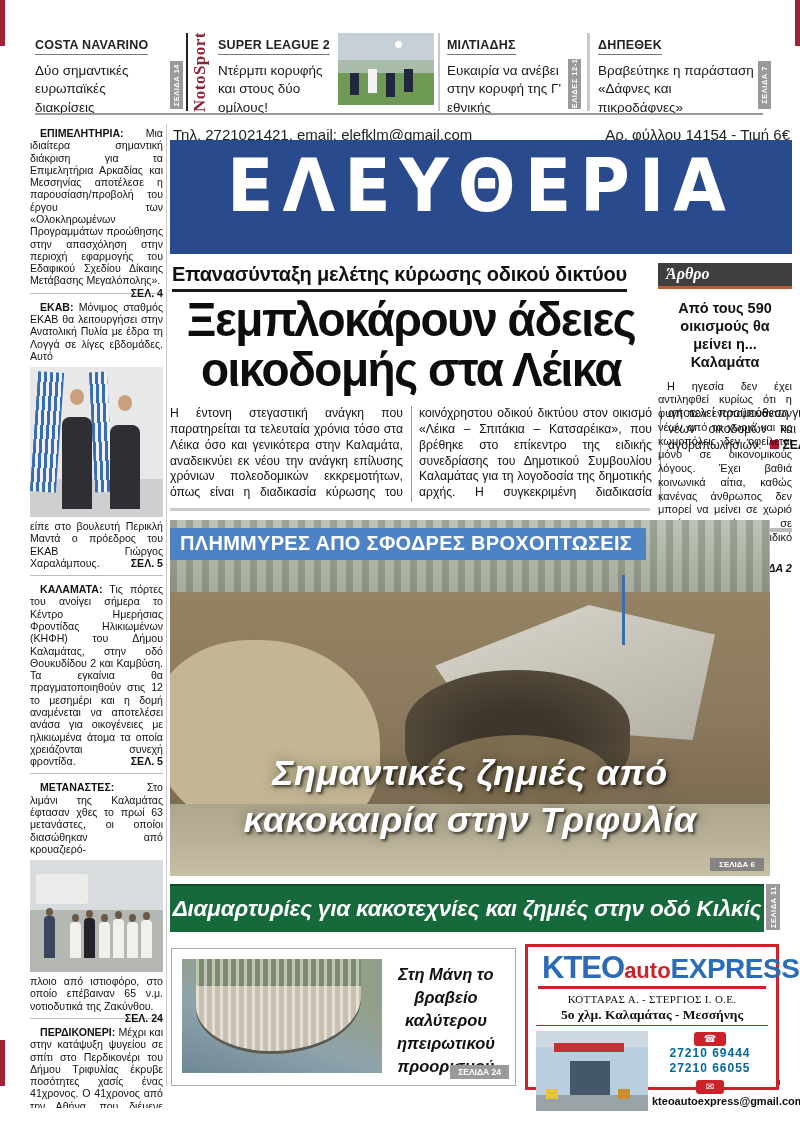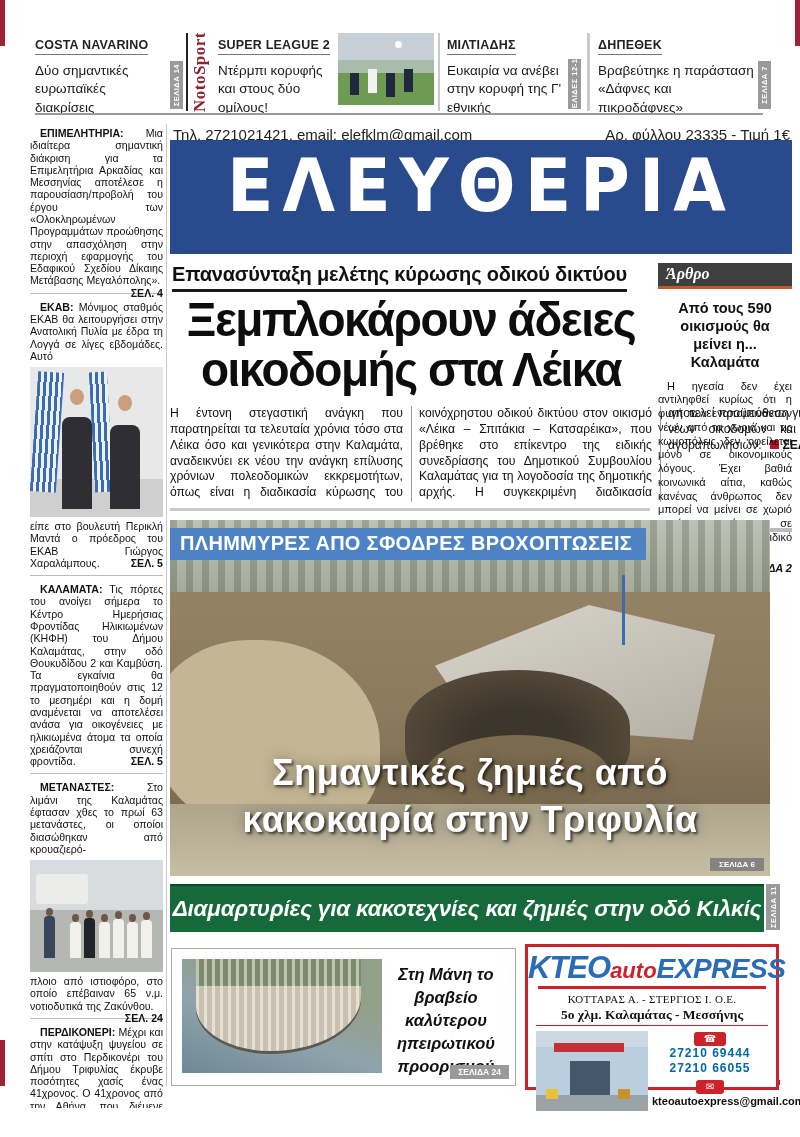--- a/index.html
+++ b/index.html
@@ -77,42 +77,42 @@
      clip-path:polygon(0 45%,55% 0,100% 22%,92% 100%,14% 88%);box-shadow:0 6px 10px rgba(0,0,0,.35);}
   .fp-ravine{left:235px;top:150px;width:225px;height:135px;background:radial-gradient(#3d362b 30%,#5c5140 90%);
      border-radius:50% / 42%;}
   .fp-pool{left:255px;top:215px;width:185px;height:80px;background:#7b6b4f;border-radius:50%;}
   .fp-track{left:0;right:0;bottom:0;height:72px;background:linear-gradient(180deg,#ada58c,#c7bfa4);}
   .fp-pole{left:452px;top:55px;width:3px;height:70px;background:#3a6db0;}
   .flood-banner{position:absolute;left:0;top:8px;background:#4d82c4;color:#fff;font-weight:bold;
                 font-size:20px;padding:4px 14px 5px 10px;letter-spacing:.3px;}
   .flood-head{position:absolute;left:0;right:0;top:230px;text-align:center;color:#fff;font-weight:800;
               font-size:36px;line-height:1.3;letter-spacing:.5px;
-              text-shadow:2px 2px 3px rgba(0,0,0,.65),0 0 14px rgba(0,0,0,.35);}
+              text-shadow:2px 2px 3px rgba(0,0,0,.65),0 0 14px rgba(0,0,0,.35);font-style:italic;}
   .flood-page{position:absolute;right:6px;bottom:5px;background:rgba(125,125,125,.9);color:#fff;
               font-size:8px;font-weight:bold;padding:2px 9px;}
   
   .green-banner{background:#15693a;color:#fff;display:flex;align-items:center;justify-content:center;
                 font-weight:bold;font-style:italic;font-size:22.5px;letter-spacing:-.2px;
                 border-top:2px solid #0d4b28;}
   
   .mani-box{border:1.5px solid #aaa;background:#fff;}
   .mani-photo{position:absolute;left:10px;top:10px;width:200px;height:114px;overflow:hidden;
      background:linear-gradient(200deg,#93a089 0 30%,#8fa3ac 60%,#6e8894 100%);}
   .mani-photo .land{position:absolute;left:14px;top:-8px;width:165px;height:100px;border-radius:0 0 55% 45%;
      background:linear-gradient(180deg,#7d8a6b 0 35%,#c9c0ae 35% 100%),
        repeating-linear-gradient(90deg,rgba(255,255,255,.5) 0 3px,rgba(0,0,0,0) 3px 8px);
      background-blend-mode:overlay;box-shadow:0 3px 0 #5a5a52;}
   .mani-text{position:absolute;right:8px;top:14px;width:122px;text-align:center;font-style:italic;
              font-weight:600;font-size:16.5px;line-height:1.4;color:#111;}
   .mani-page{position:absolute;right:6px;bottom:6px;background:#9a9a9a;color:#fff;font-size:8.5px;
              font-weight:bold;padding:2px 8px;}
   
   .kteo{border:3px solid #cc2229;background:#fff;text-align:center;}
-  .kteo-brand{font-style:italic;font-weight:900;margin-top:5px;line-height:1;}
+  .kteo-brand{font-weight:900;margin-top:5px;line-height:1;padding-left:14px;}
   .kteo-brand .b1{color:#2b6cb8;font-size:31px;letter-spacing:-1px;}
   .kteo-brand .b2{color:#cc2229;font-size:22px;}
   .kteo-brand .b3{color:#2b6cb8;font-size:28px;letter-spacing:-.5px;}
   .kteo-underline{height:3px;background:#cc2229;margin:3px 10px 4px 10px;}
   .kteo-company{font-family:"Liberation Serif",serif;font-weight:normal;font-size:11px;letter-spacing:.3px;}
   .kteo-address{font-family:"Liberation Serif",serif;font-weight:bold;font-size:13.5px;margin-top:2px;}
   .kteo-bottom{position:absolute;left:8px;right:8px;bottom:8px;top:78px;border-top:1.5px solid #cc2229;}
   .kteo-photo{position:absolute;left:0;top:5px;width:112px;height:80px;overflow:hidden;
      background:linear-gradient(180deg,#cdd9e2 0 20%,#b9cede 20% 80%,#9aa4a8 80% 100%);}
   .kteo-photo .sign{position:absolute;left:18px;top:12px;width:70px;height:9px;background:#c33136;}
@@ -170,21 +170,21 @@
       <span class="kicker">ΔΗΠΕΘΕΚ</span><br>
       <span class="strip-text">Βραβεύτηκε η παράσταση «Δάφνες και πικροδάφνες»</span>
     </div>
     <div class="abs vbadge" style="left:723px;top:28px;width:13px;height:48px;">
       <span>ΣΕΛΙΔΑ 7</span>
     </div>
   </div>
   <div class="rule" style="left:35px;top:113px;width:728px;height:2px;background:#9a9a9a;"></div>
 
   <div class="abs mh-meta" style="left:173px;top:126px;">Τηλ. 2721021421, email: elefklm@gmail.com</div>
-  <div class="abs mh-meta" style="right:10px;top:126px;">Αρ. φύλλου 23335 - Τιμή 1€</div>
+  <div class="abs mh-meta" style="right:10px;top:126px;">Αρ. φύλλου 14154 - Τιμή 6€</div>
   <div class="abs mh-box" style="left:170px;top:140px;width:622px;height:114px;">
     <div class="mh-logo">ΕΛΕΥΘΕΡΙΑ</div>
   </div>
 
   <div class="vline" style="left:166px;top:124px;width:1px;height:962px;"></div>
   <div class="abs sidebar" style="left:30px;top:120px;width:133px;height:988px;">
 
     <div class="sb-item">
       <p class="sb-text"><b class="sb-label">ΕΠΙΜΕΛΗΤΗΡΙΑ:</b>
       <span>Μια ιδιαίτερα σημαντική διάκριση για τα Επιμελητήρια Αρκαδίας και Μεσσηνίας αποτέλεσε η παρουσίαση/προβολή του έργου των «Ολοκληρωμένων Προγραμμάτων προώθησης στην απασχόληση στην περιοχή εφαρμογής του Εδαφικού Σχεδίου Δίκαιης Μετάβασης Μεγαλόπολης».</span>

